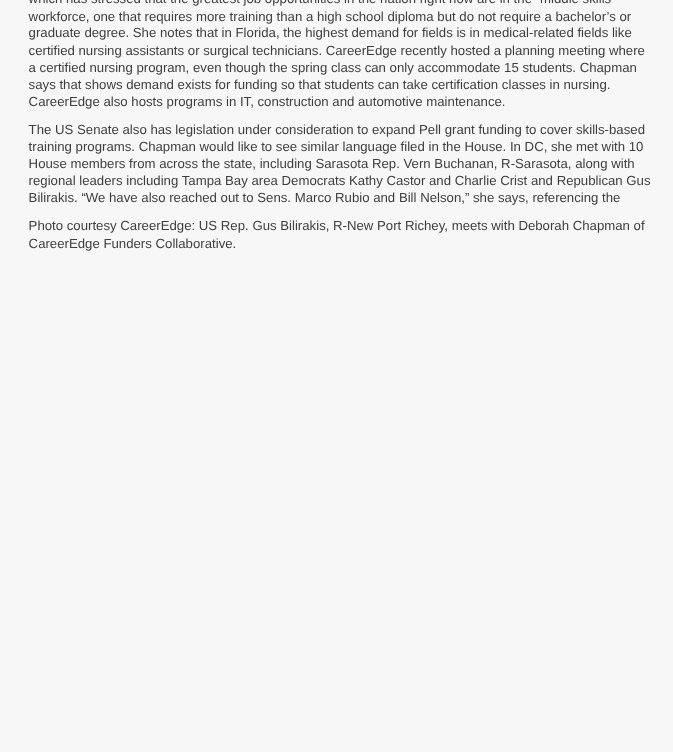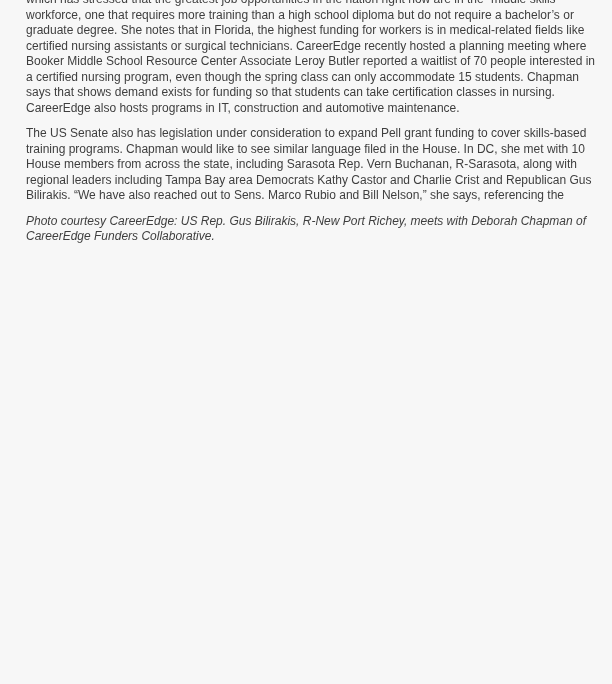--- a/index.html
+++ b/index.html
@@ -23,34 +23,32 @@
     font-size: 12px;
     line-height: 15.5px;
   }
   .para {
     margin: 0 0 10px 0;
   }
   .ln {
     white-space: nowrap;
   }
   .credit {
-    font-style: italic;
   }
 </style>
 </head>
 <body>
 
 <main class="article">
 
   <div class="para">
     <div class="ln">which has stressed that the greatest job opportunities in the nation right now are in the “middle skills”</div>
     <div class="ln">workforce, one that requires more training than a high school diploma but do not require a bachelor’s or</div>
-    <div class="ln">graduate degree. She notes that in Florida, the highest funding for workers is in medical-related fields like</div>
+    <div class="ln">graduate degree. She notes that in Florida, the highest demand for fields is in medical-related fields like</div>
     <div class="ln">certified nursing assistants or surgical technicians. CareerEdge recently hosted a planning meeting where</div>
-    <div class="ln">Booker Middle School Resource Center Associate Leroy Butler reported a waitlist of 70 people interested in</div>
     <div class="ln">a certified nursing program, even though the spring class can only accommodate 15 students. Chapman</div>
     <div class="ln">says that shows demand exists for funding so that students can take certification classes in nursing.</div>
     <div class="ln">CareerEdge also hosts programs in IT, construction and automotive maintenance.</div>
   </div>
 
   <div class="para">
     <div class="ln">The US Senate also has legislation under consideration to expand Pell grant funding to cover skills-based</div>
     <div class="ln">training programs. Chapman would like to see similar language filed in the House. In DC, she met with 10</div>
     <div class="ln">House members from across the state, including Sarasota Rep. Vern Buchanan, R-Sarasota, along with</div>
     <div class="ln">regional leaders including Tampa Bay area Democrats Kathy Castor and Charlie Crist and Republican Gus</div>

